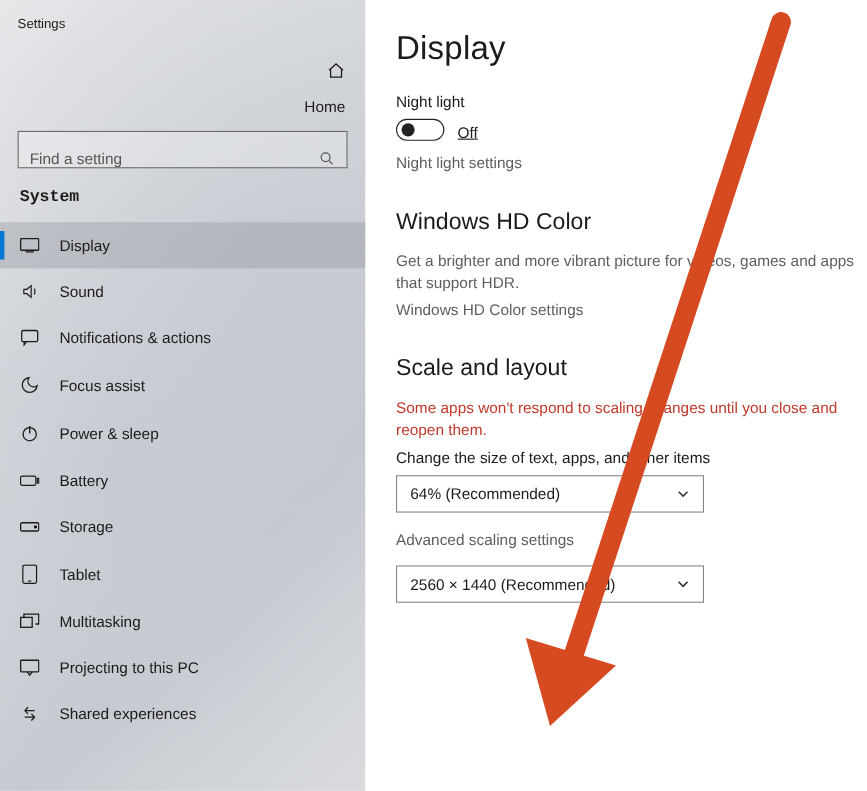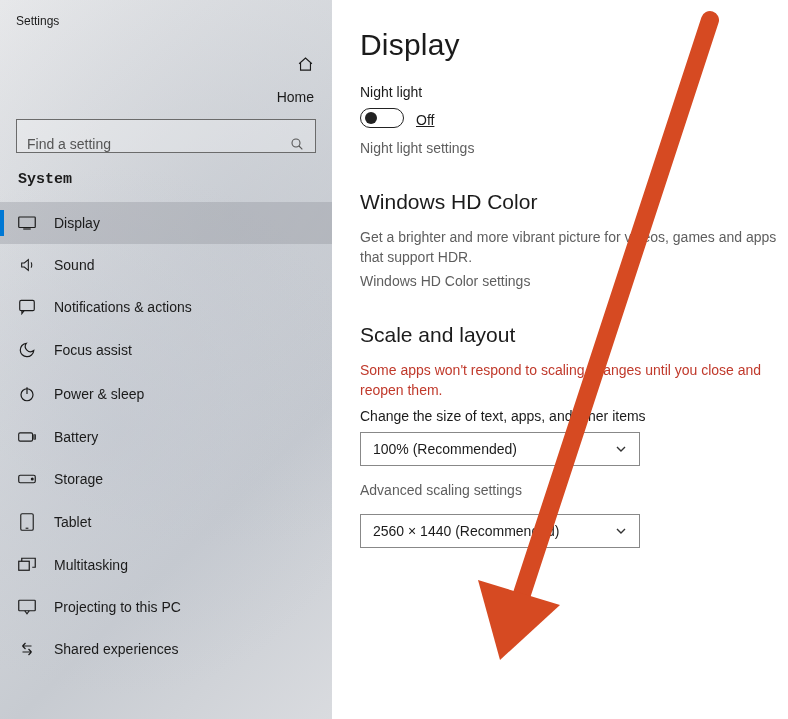--- a/index.html
+++ b/index.html
@@ -287,21 +287,21 @@
     <p class="desc">Get a brighter and more vibrant picture for videos, games and apps that support HDR.</p>
     <div class="muted-link">Windows HD Color settings</div>
 
     <div class="spacer-lg"></div>
 
     <h2 class="section">Scale and layout</h2>
     <p class="warn">Some apps won't respond to scaling changes until you close and reopen them.</p>
 
     <span class="row-label">Change the size of text, apps, and other items</span>
     <div class="dropdown">
-      <span>100% (Recommended)</span>
+      <span>64% (Recommended)</span>
       <span>
         <svg class="chev" viewBox="0 0 12 12" fill="none" stroke="currentColor" stroke-width="1.4">
             <polyline points="2,4 6,8 10,4"></polyline>
           </svg>
       </span>
     </div>
 
     <div class="spacer-md"></div>
     <div class="muted-link">Advanced scaling settings</div>
     <div class="spacer-md"></div>

